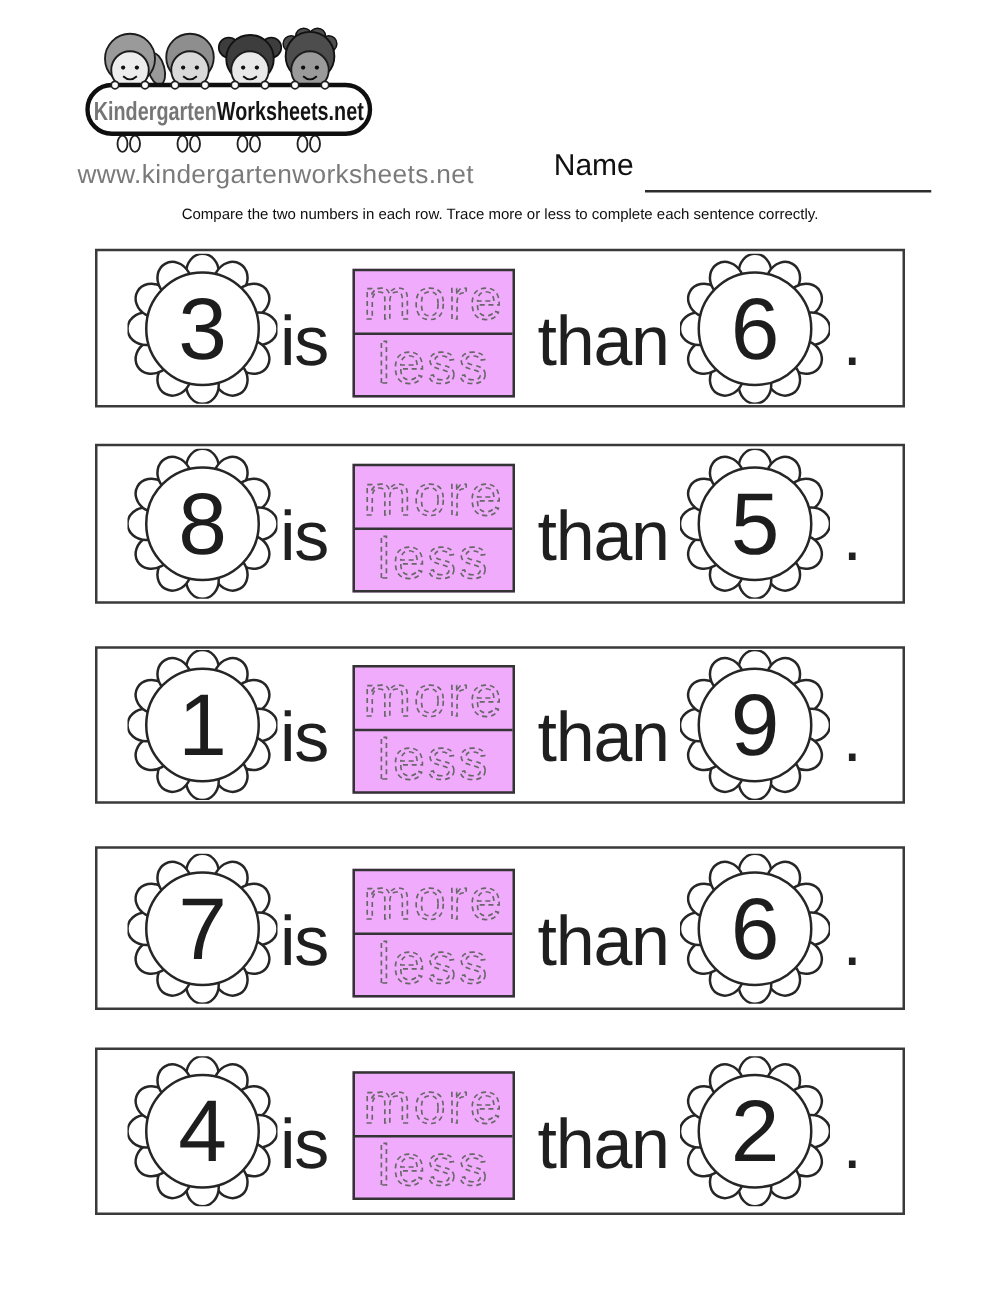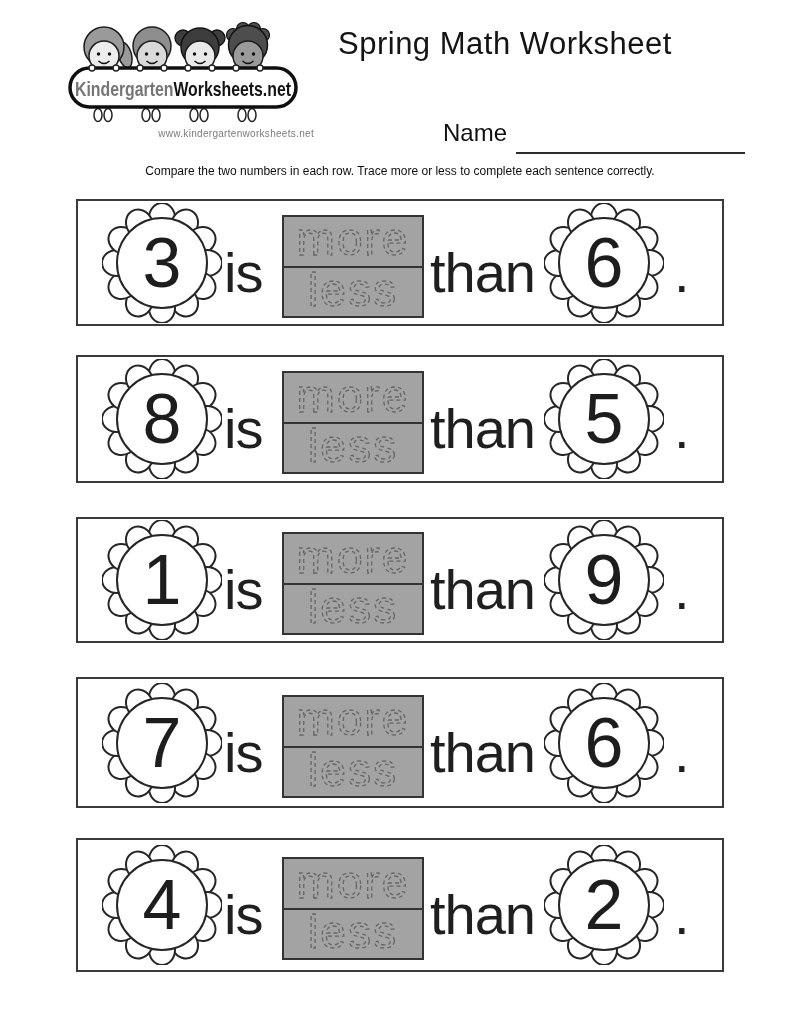--- a/index.html
+++ b/index.html
@@ -4,22 +4,22 @@
 <style>
   html,body { margin:0; padding:0; background:#fff; }
   .page {
     position:relative; width:800px; height:1035px; background:#ffffff;
     font-family:"Liberation Sans", sans-serif; color:#1a1a1a; overflow:hidden;
   }
 
   
   .logo-svg { position:absolute; left:56px; top:18px; width:252px; height:112px; }
   .website {
-    position:absolute; left:50px; top:128px; width:264px; text-align:right;
-    font-size:10px; color:#7a7a7a; letter-spacing:.3px;
+    position:absolute; left:62px; top:128px; width:264px; text-align:right;
+    font-size:21px; color:#7a7a7a; letter-spacing:.3px;
   }
   .title {
     position:absolute; left:338px; top:26px; font-size:31px; color:#141414;
     letter-spacing:.5px; white-space:nowrap;
   }
   .subtitle {
     position:absolute; left:341px; top:75px; font-size:25px; font-weight:700;
     color:#1a1a1a; letter-spacing:.5px;
   }
   .name-label { position:absolute; left:443px; top:119px; font-size:24px; color:#111; }
@@ -53,22 +53,22 @@
 
   .word {
     position:absolute; top:50%; margin-top:-18px; font-size:56px; line-height:1;
     color:#1f1f1f; letter-spacing:-1px; white-space:nowrap;
   }
   .word.is     { left:146px; }
   .word.than   { left:352px; }
   .word.period { left:596px; }
 
   .mlbox {
-    position:absolute; left:204px; top:50%; margin-top:-48px; width:142px; height:103px;
-    box-sizing:border-box; border:2px solid #333; background:#a3a3a3;text-decoration:underline;
+    position:absolute; left:204px; top:50%; margin-top:-48px; width:130px; height:103px;
+    box-sizing:border-box; border:2px solid #333; background:#f0abfc;text-decoration:underline;
   }
   .mlcell { height:49px; display:flex; align-items:center; justify-content:center; }
   .mlcell.top { border-bottom:2px solid #333; }
   .mlcell.bottom { height:48px; }
   .trace-text {
     font-family:"Liberation Sans", sans-serif; font-size:46px;
     fill:none; stroke:#676767; stroke-width:1.3; stroke-dasharray:4 3;
     text-anchor:middle; letter-spacing:2px;
   }
 
@@ -167,21 +167,20 @@
         <circle cx="108" cy="50" r="3"></circle>
       <circle cx="132" cy="50" r="3"></circle>
         <circle cx="156" cy="50" r="3"></circle>
       <circle cx="180" cy="50" r="3"></circle>
         <circle cx="204" cy="50" r="3"></circle>
     </g>
     <text x="127" y="78" text-anchor="middle" font-family="Liberation Sans, sans-serif" font-size="21" font-weight="bold" textLength="216" lengthAdjust="spacingAndGlyphs"><tspan fill="#767676">Kindergarten</tspan><tspan fill="#141414">Worksheets.net</tspan></text>
   </svg>
 
   <div class="website">www.kindergartenworksheets.net</div>
-  <div class="title">Spring Math Worksheet</div>
   <div class="name-label">Name</div>
   <div class="name-line"></div>
   <div class="instructions">Compare the two numbers in each row. Trace more or less to complete each sentence correctly.</div>
 
   <div class="row row-1">
     <svg class="flower left" viewBox="0 0 120 120">
       <use href="#flower-base"></use>
       <text class="flower-num" x="60" y="84">3</text>
     </svg>
     <div class="word is">is</div>

